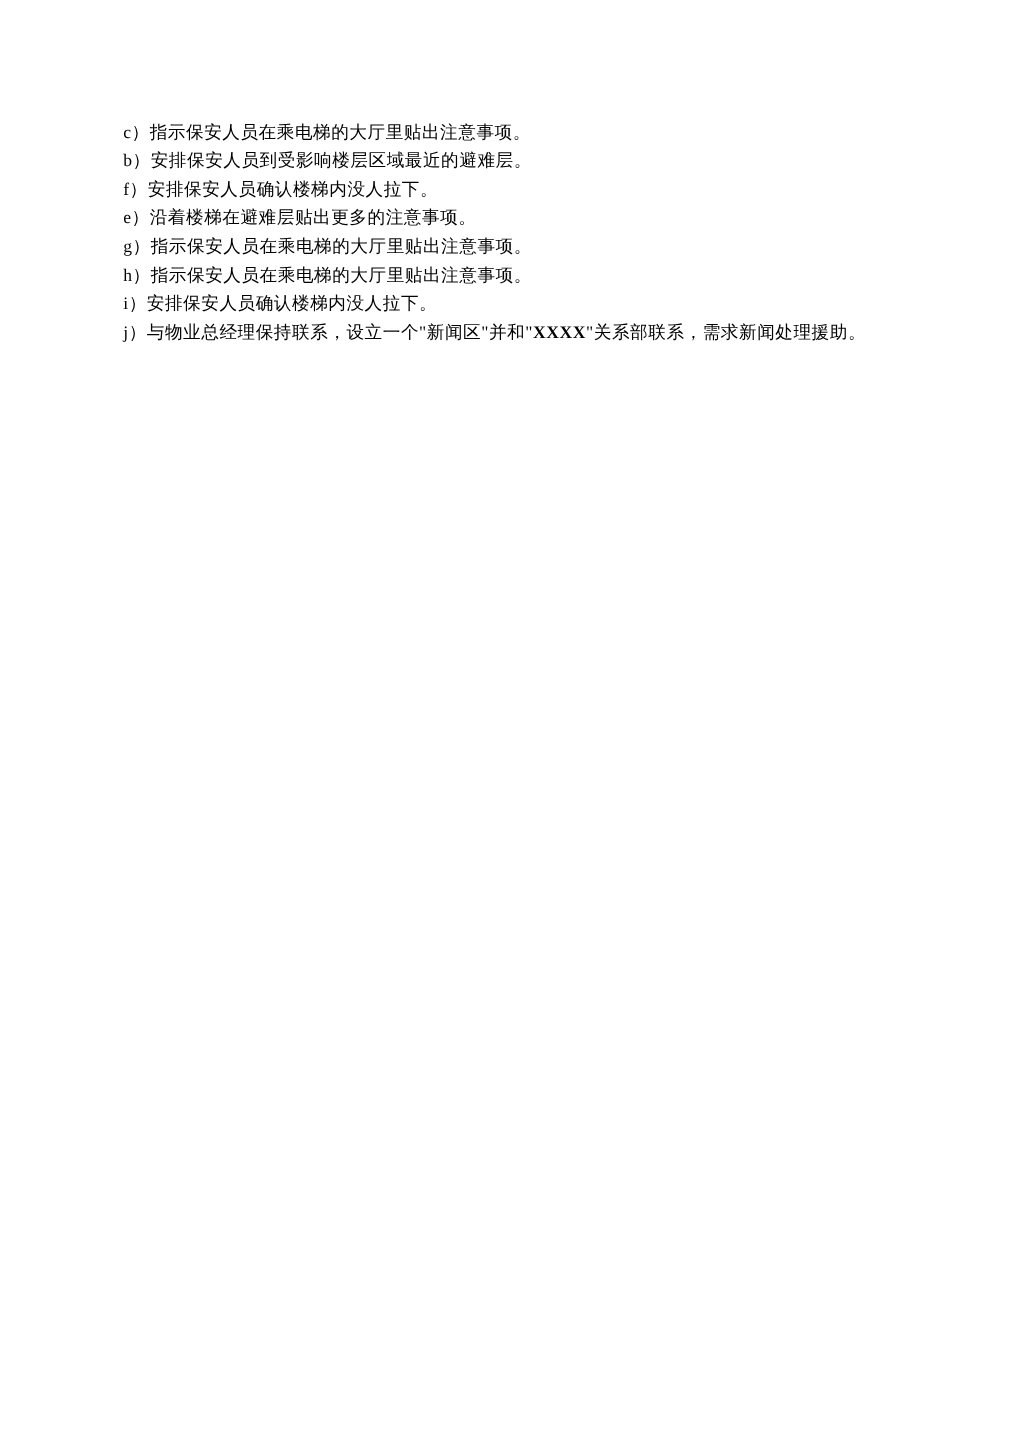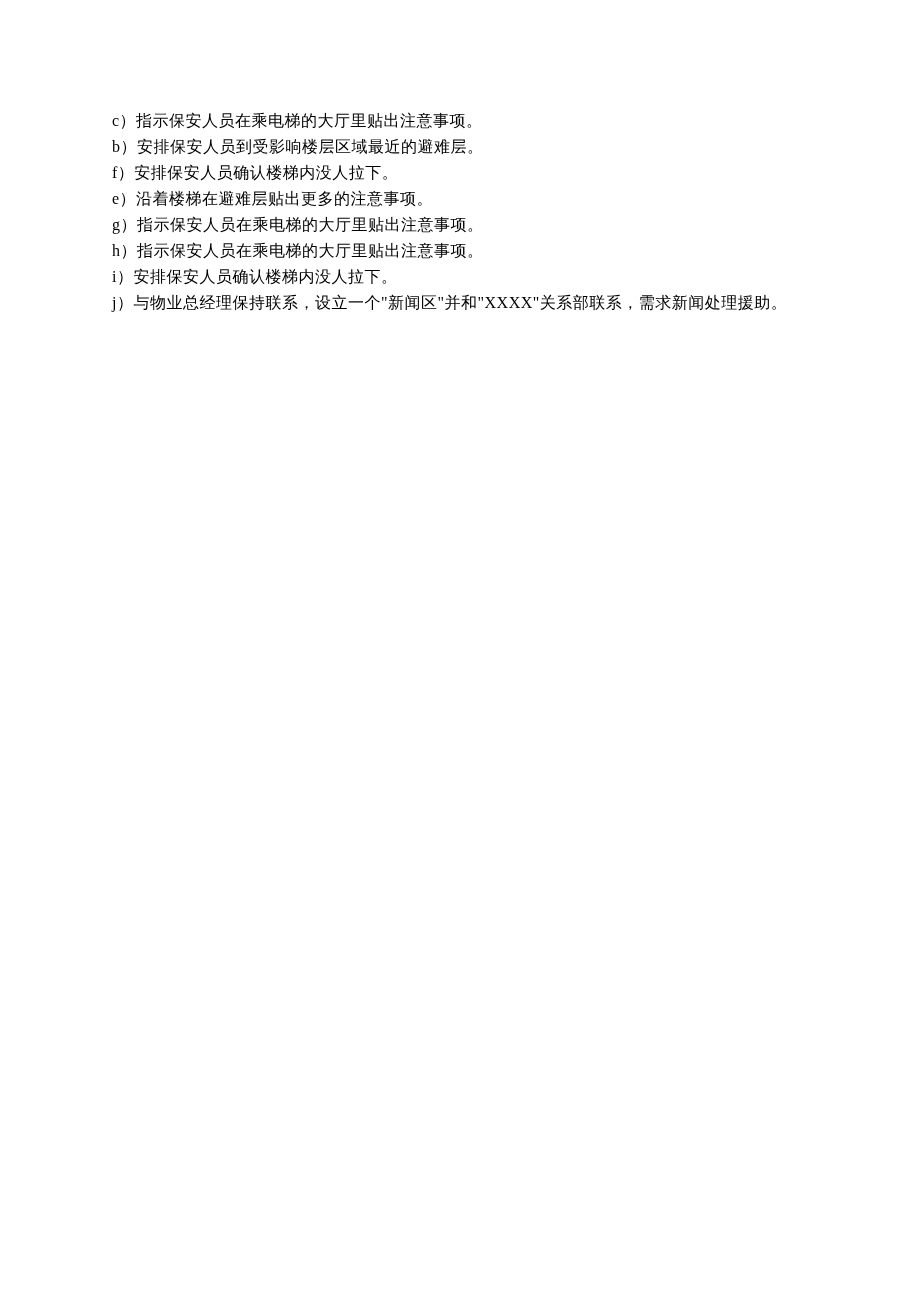--- a/index.html
+++ b/index.html
@@ -17,21 +17,21 @@
       padding-top: 108px;
       padding-left: 112px;
       padding-right: 60px;
     }
     .list-item {
       line-height: 26px;
       margin-bottom: 0px;
       letter-spacing: 0.5px;
     }
     .bold {
-      font-weight: normal;
+      font-weight: bold;
     }
   </style>
 </head>
 <body>
 
 <div>
   <div class="list-item">
     <span>c）</span><span>指示保安人员在乘电梯的大厅里贴出注意事项。</span>
   </div>
   <div class="list-item">

